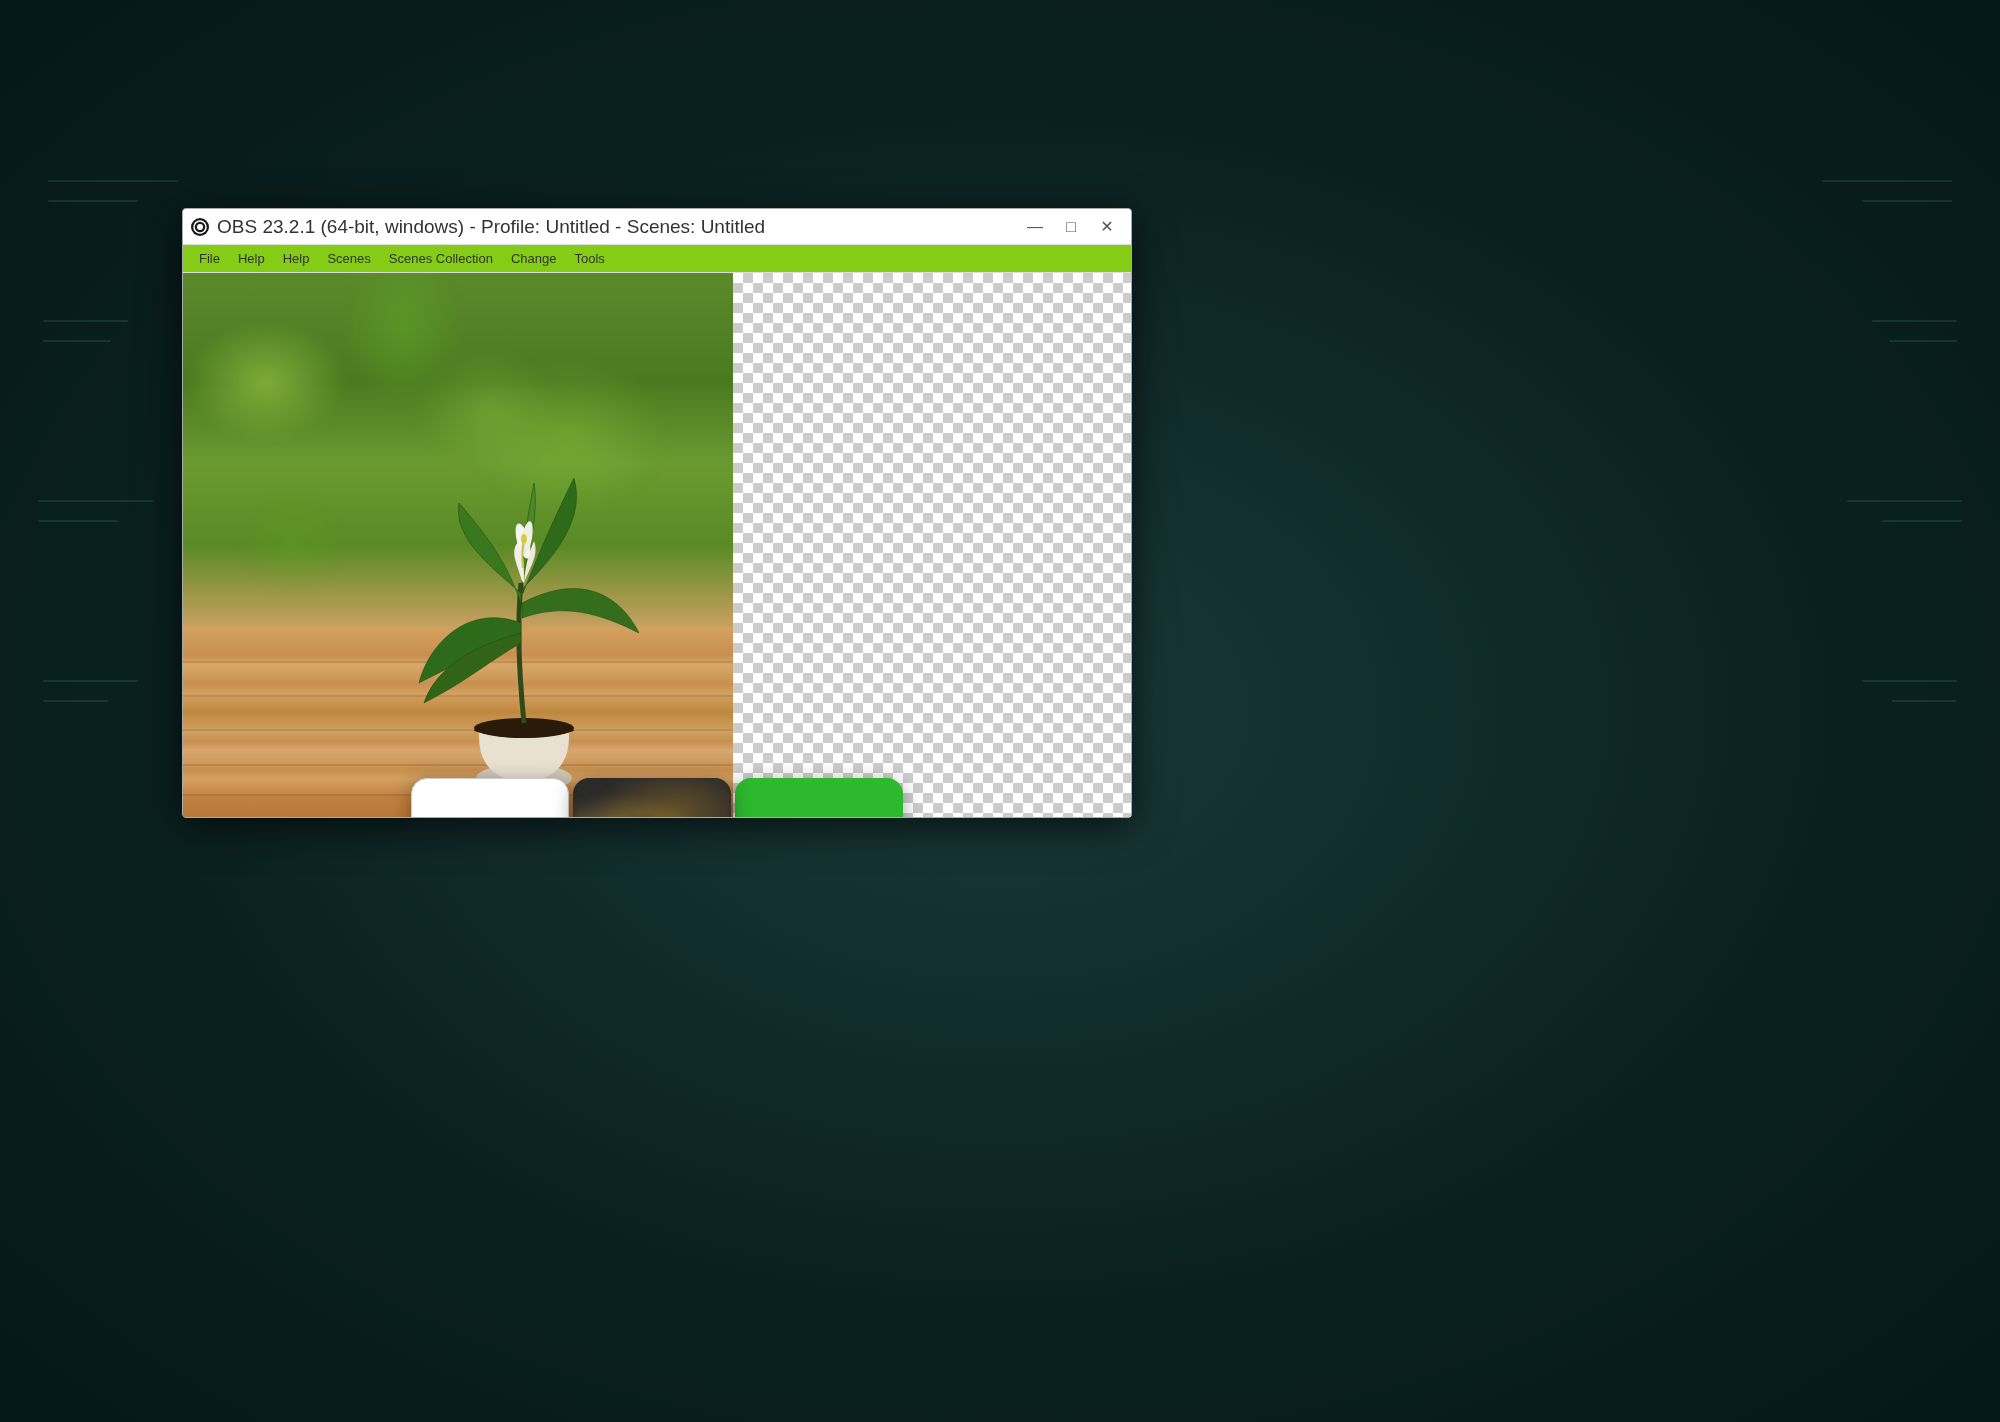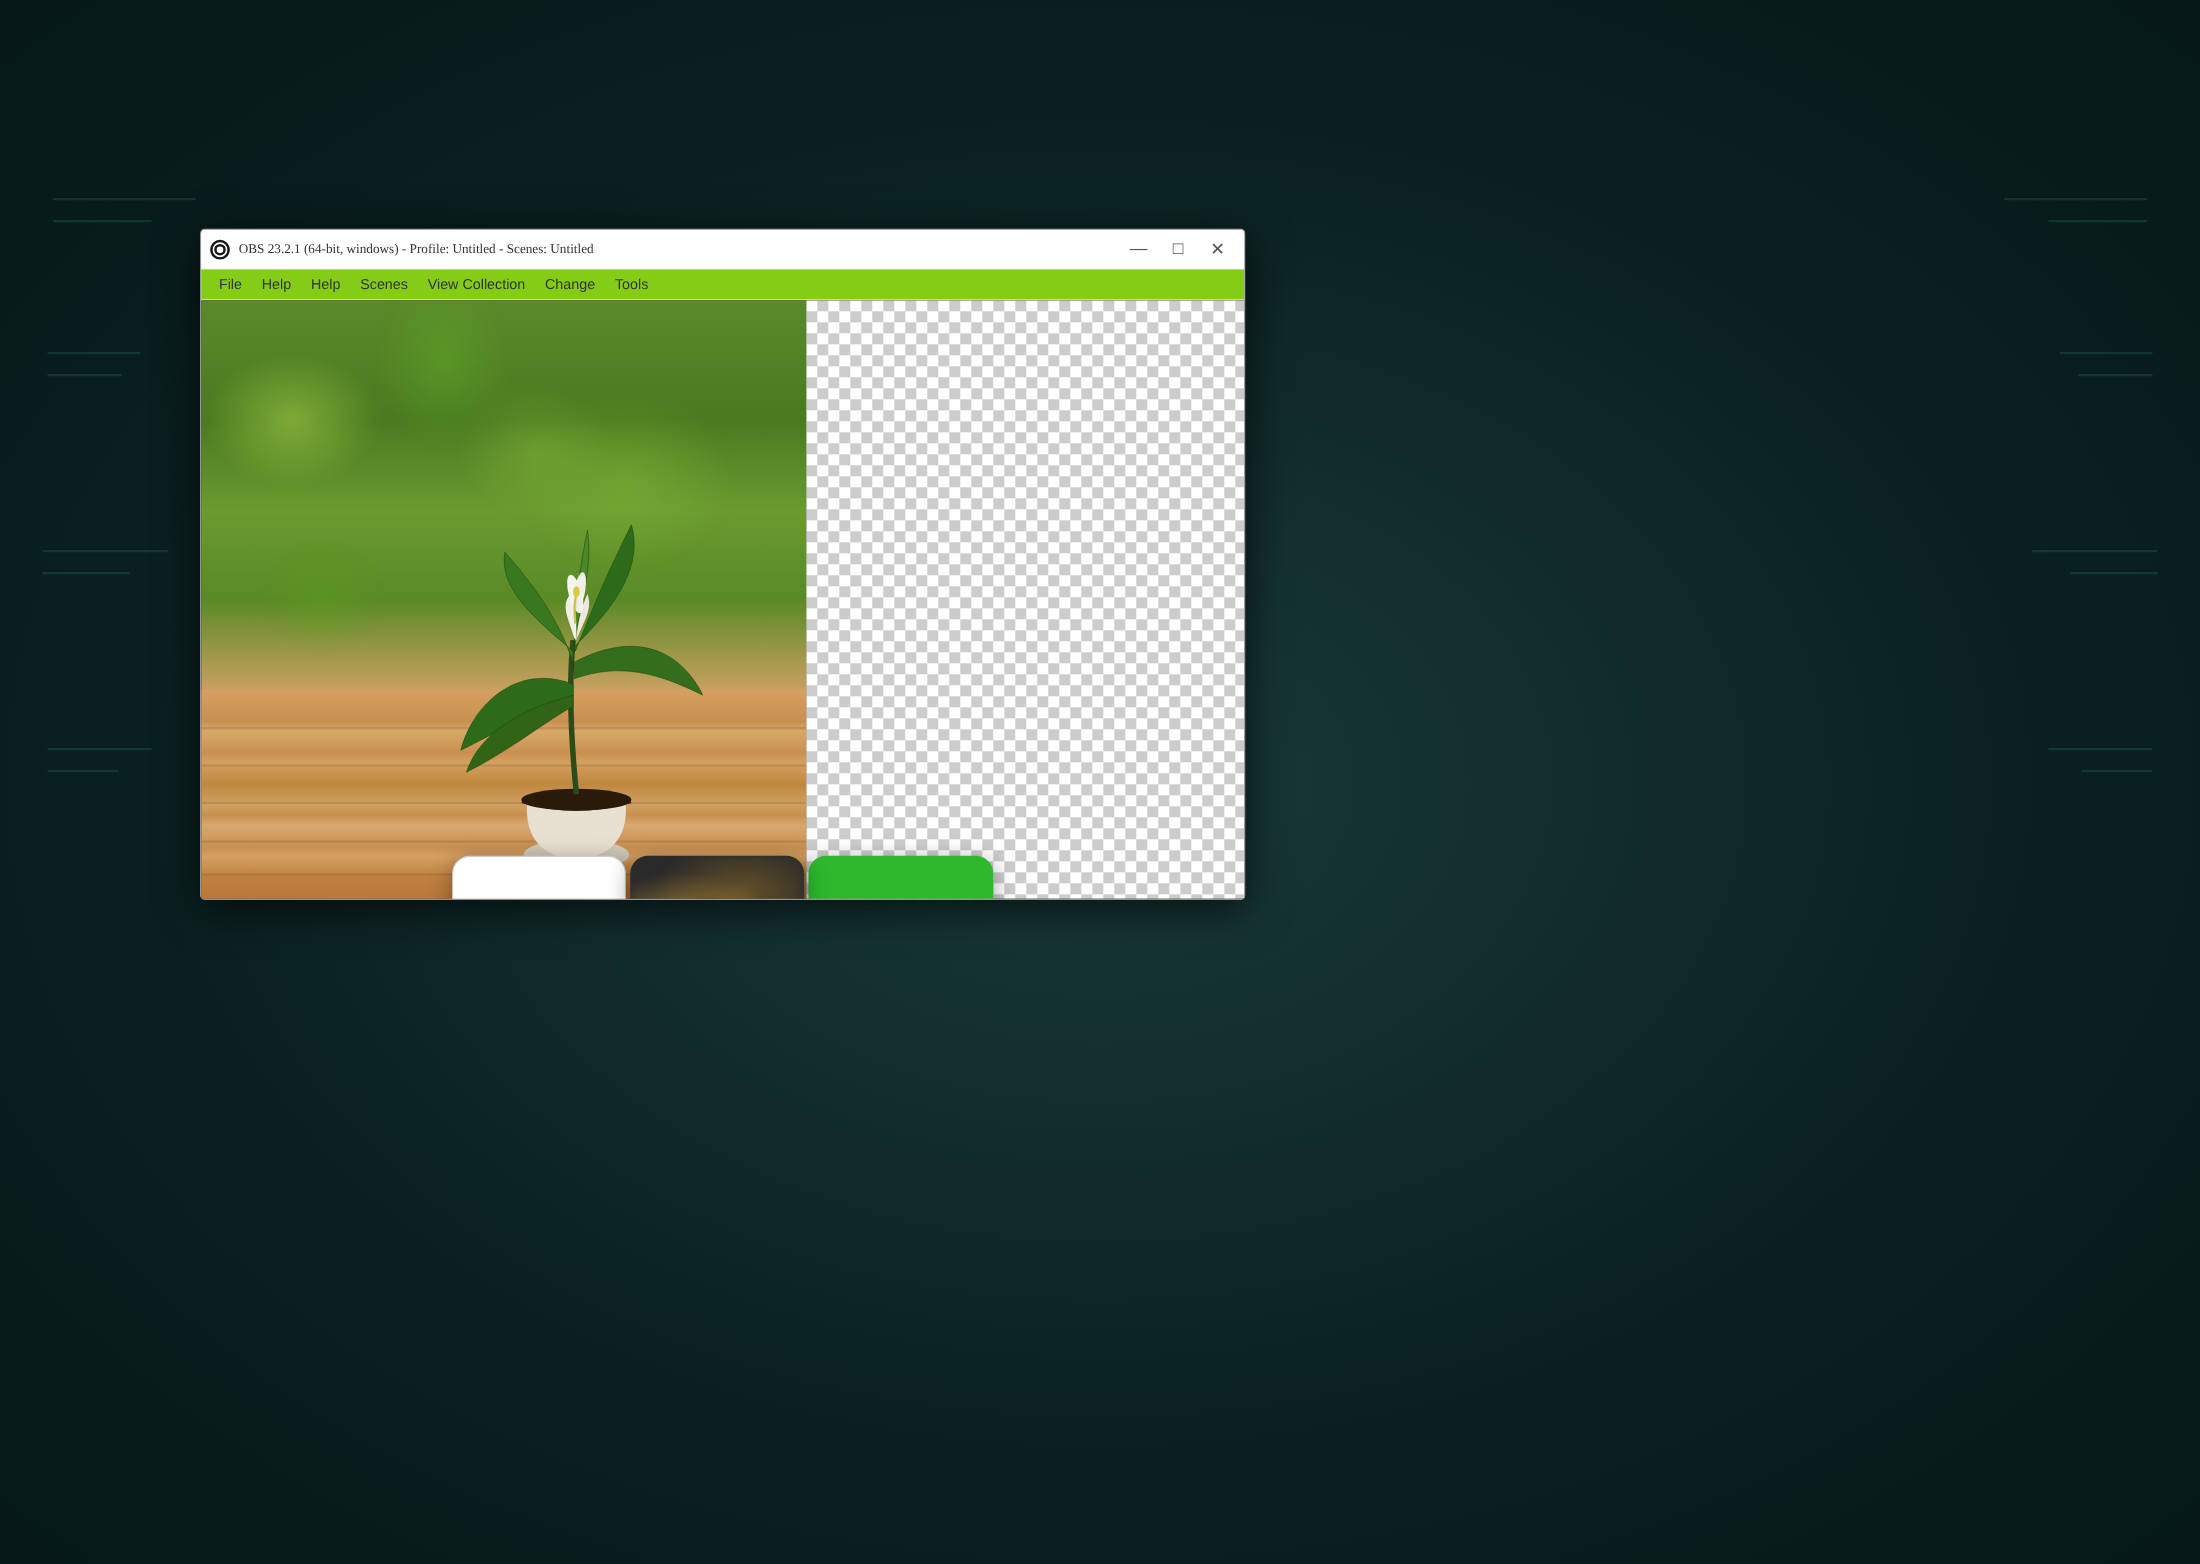--- a/index.html
+++ b/index.html
@@ -62,23 +62,22 @@
       display: flex;
       align-items: center;
       justify-content: center;
       font-size: 10px;
       color: white;
       font-weight: bold;
       flex-shrink: 0;
     }
 
     .title-text {
-      font-size: 12px;
+      font-size: 19px;
       color: #333;
-      font-family: Liberation Serif, serif;
     }
 
     .window-controls {
       display: flex;
       gap: 4px;
     }
 
     .win-btn {
       width: 32px;
       height: 28px;
@@ -298,21 +297,21 @@
       <button class="win-btn">□</button>
       <button class="win-btn close-btn">✕</button>
     </div>
   </div>
 
   <div class="menu-bar">
     <span class="menu-item">File</span>
     <span class="menu-item">Help</span>
     <span class="menu-item">Help</span>
     <span class="menu-item">Scenes</span>
-    <span class="menu-item">View Collection</span>
+    <span class="menu-item">Scenes Collection</span>
     <span class="menu-item">Change</span>
     <span class="menu-item">Tools</span>
   </div>
 
   <div class="preview-area">
 
     <div class="preview-left">
       <div class="bokeh-layer"></div>
 
       <div class="wood-section">

